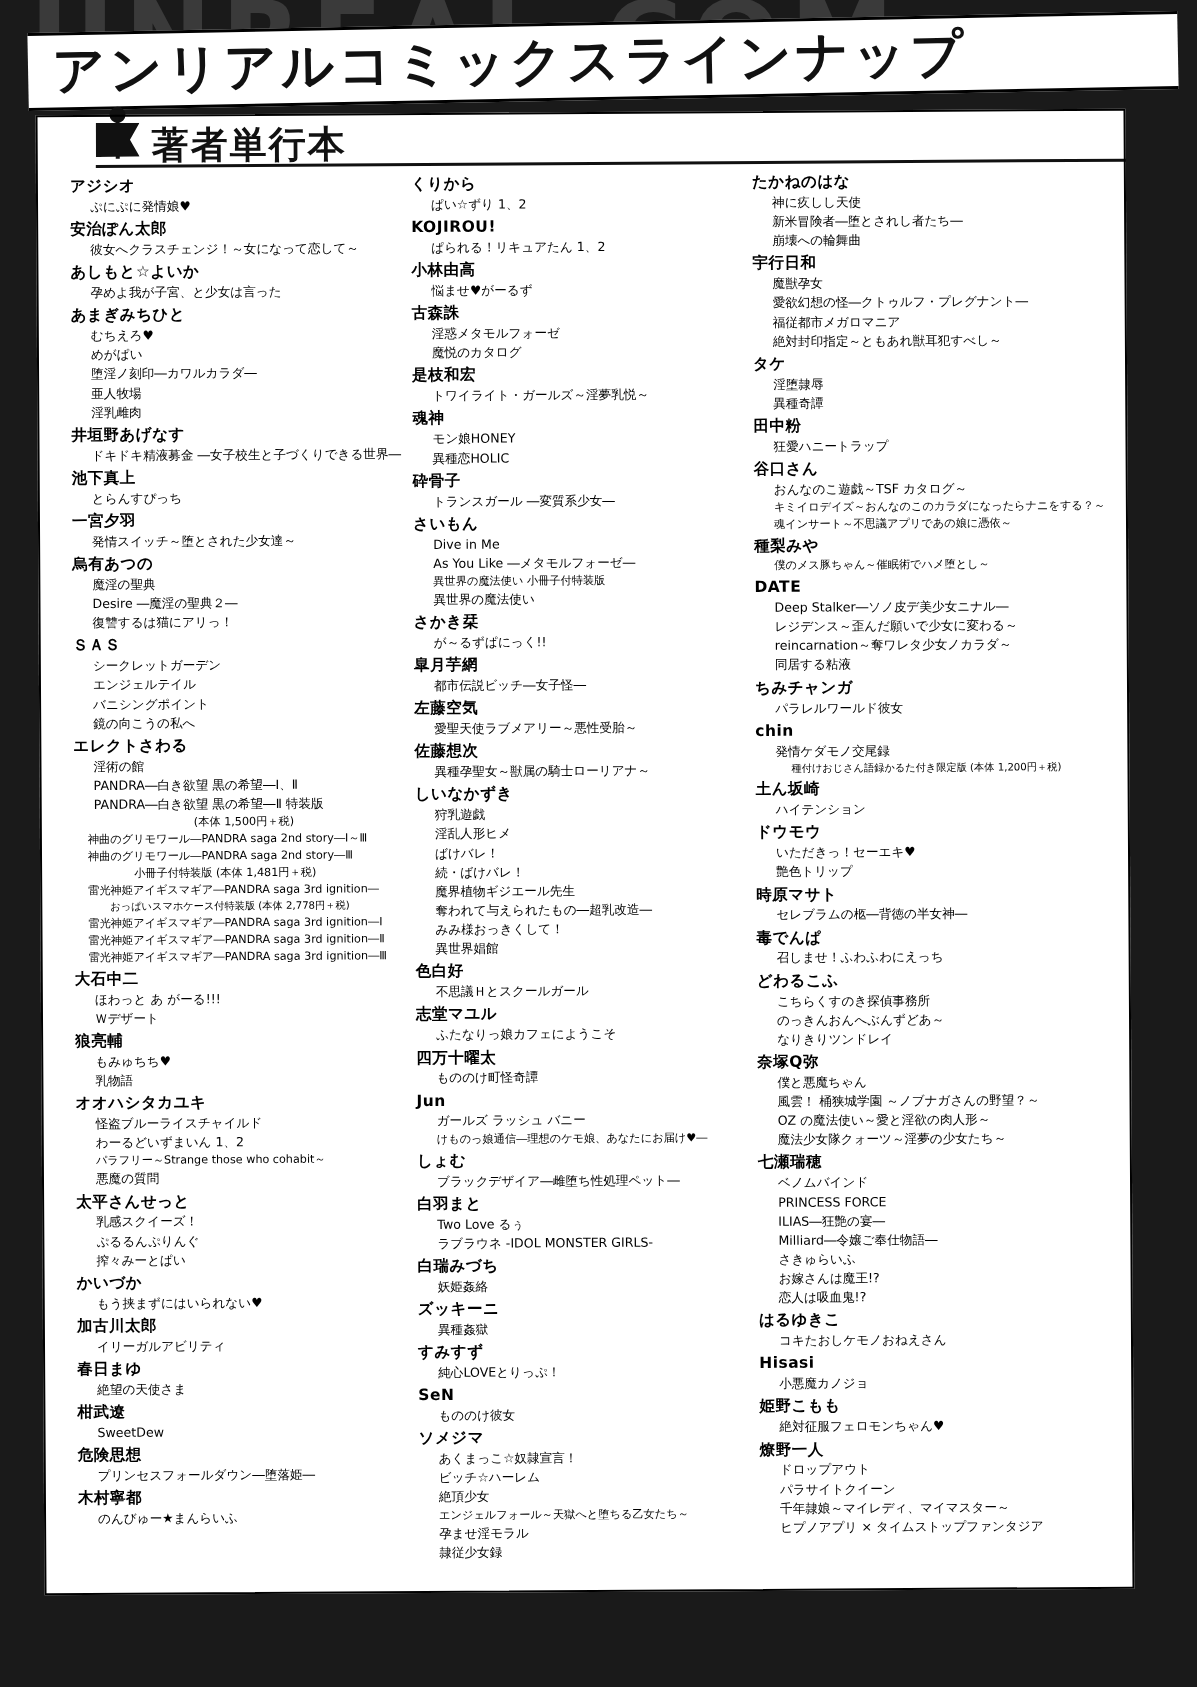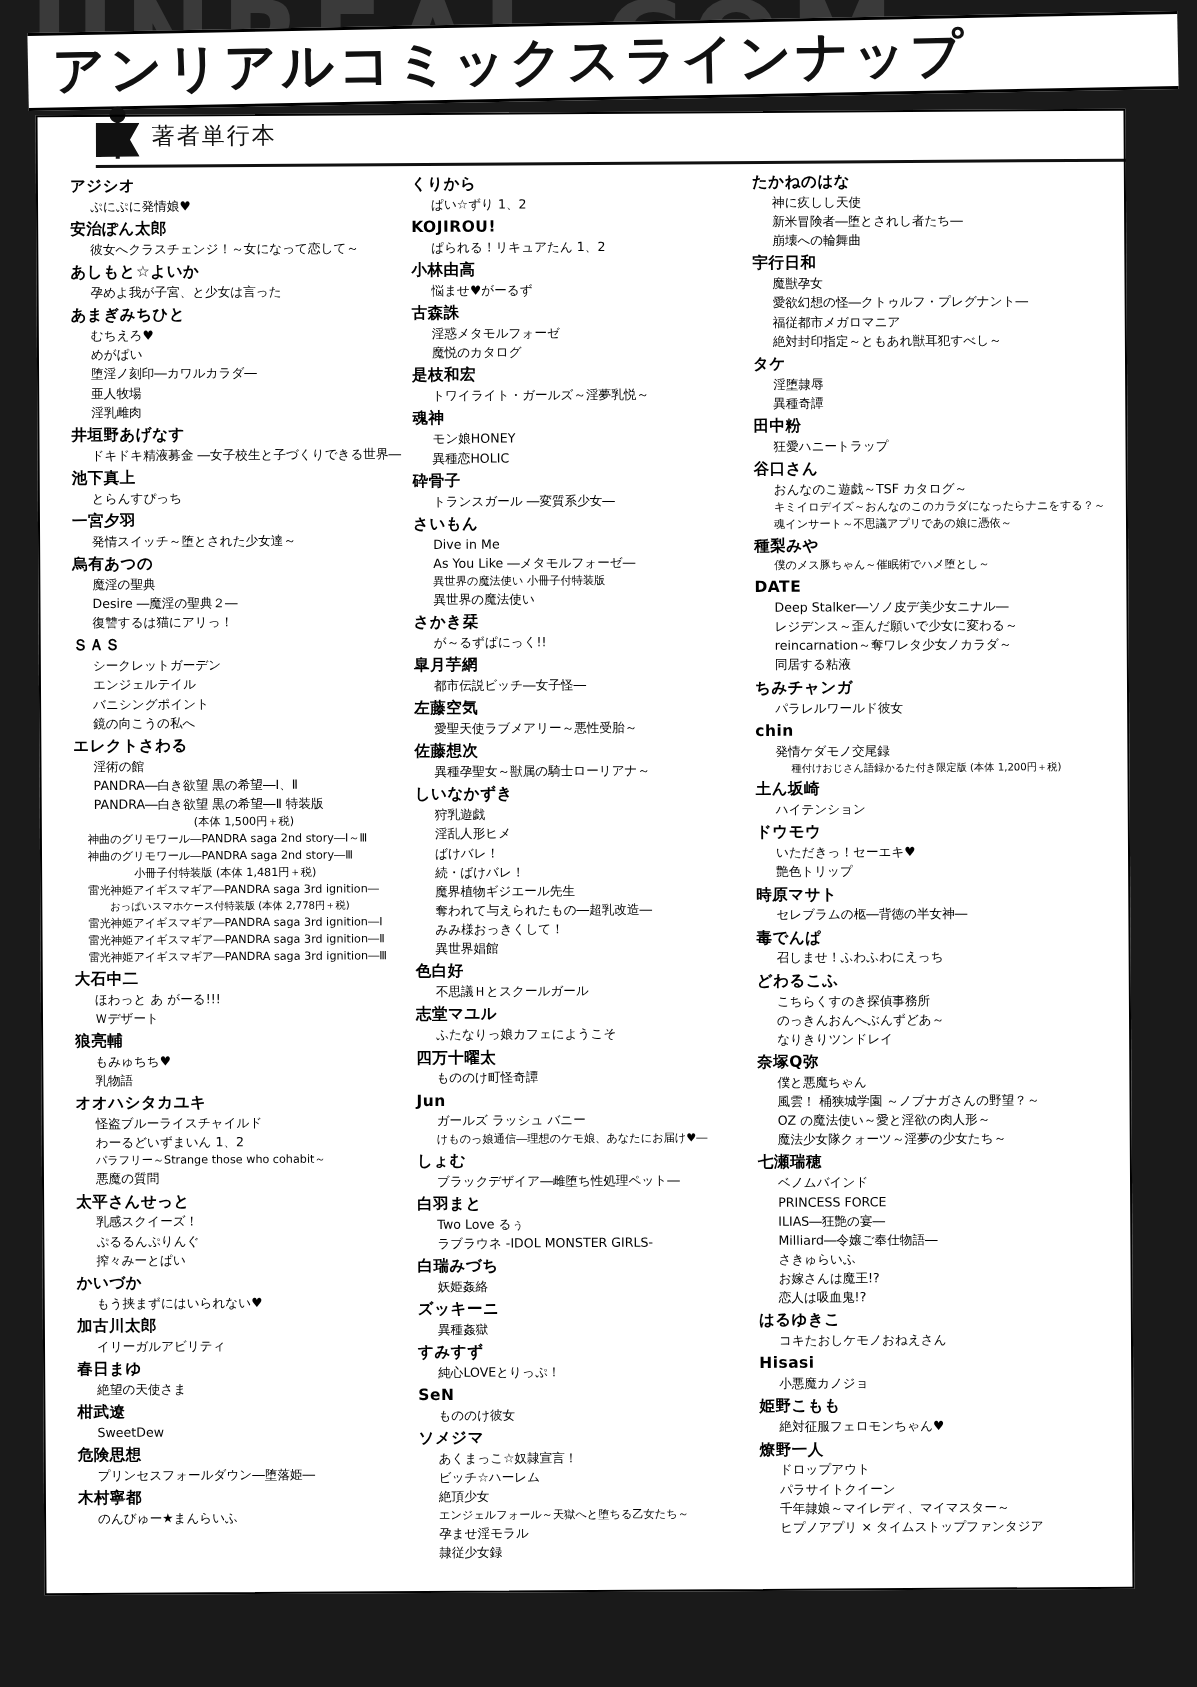--- a/index.html
+++ b/index.html
@@ -109,22 +109,22 @@
     left: 50px;
     top: -6px;
     width: 4px;
     height: 44px;
     background: #111;
   }
   .section-title {
     position: absolute;
     left: 86px;
     top: 0px;
-    font-size: 23px;
-    font-weight: normal;
+    font-size: 37px;
+    font-weight: bold;
     letter-spacing: 2px;
     color: #111;
     font-family: "DejaVu Sans", sans-serif;
   }
   .section-rule {
     position: absolute;
     left: 30px;
     top: 44px;
     width: 1030px;
     height: 3px;

